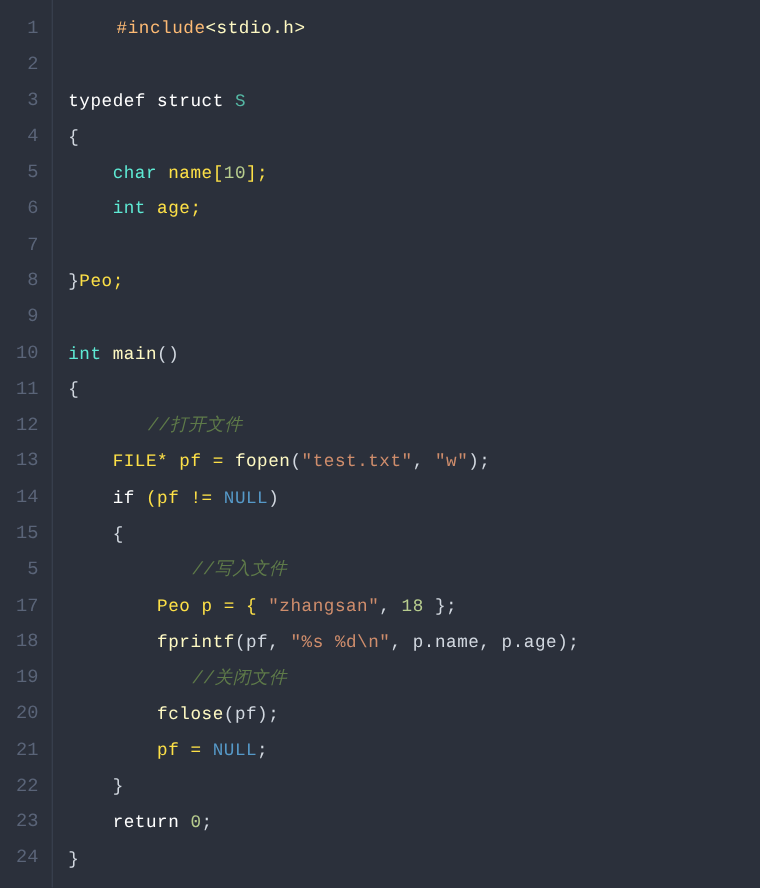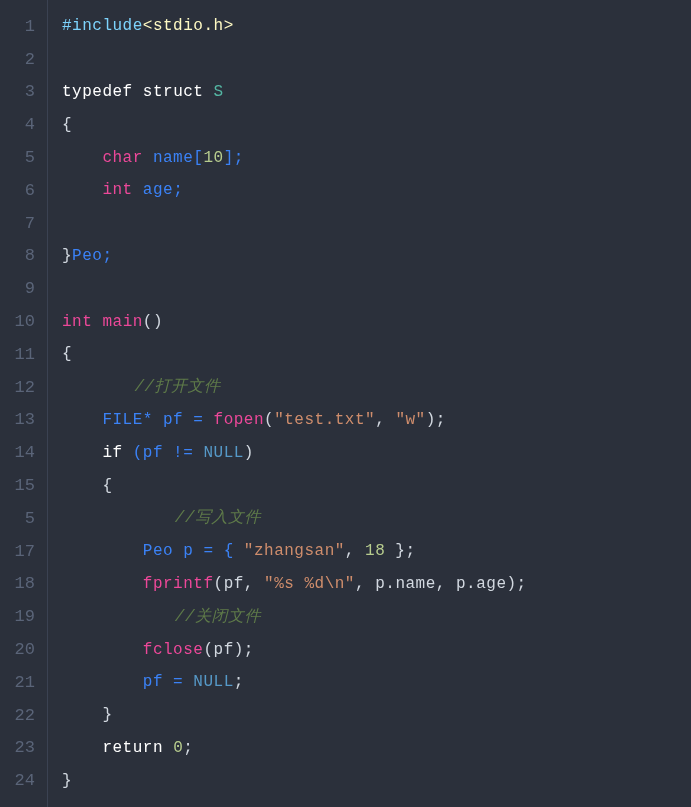--- a/index.html
+++ b/index.html
@@ -36,28 +36,28 @@
   .code {
     padding: 10px 0 10px 14px;
     white-space: pre;
   }
   .line {
     height: 32.8px;
     display: flex;
     align-items: center;
     letter-spacing: 0.5px;
   }
-  .tk-preproc { color: #7dd3fc; }
+  .tk-preproc { color: #fdba74; margin-left: 44px; }
   .tk-angle   { color: #fef9c3; }
   .tk-keyword { color: #ffffff; }
-  .tk-type    { color: #ec4899; }
-  .tk-ident   { color: #3b82f6; }
+  .tk-type    { color: #5eead4; }
+  .tk-ident   { color: #fde047; }
   .tk-struct  { color: #54b6a3; }
   .tk-num     { color: #b7cc8e; }
-  .tk-func    { color: #ec4899; }
+  .tk-func    { color: #fef9c3; }
   .tk-str     { color: #cf8d6c; }
   .tk-punct   { color: #d2d8e0; }
   .tk-comment { color: #5e7a49; font-style: italic; margin-left: 32px; }
   .tk-null    { color: #5699c8; }
 </style>
 </head>
 <body>
 
 <div class="editor">
   <div class="gutter" id="gutter">

